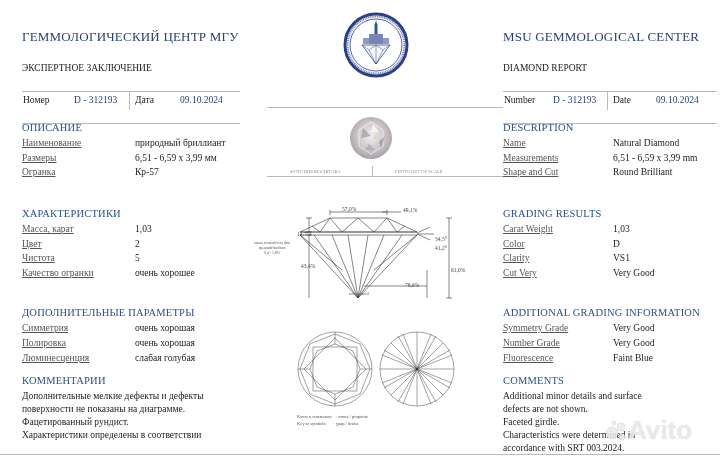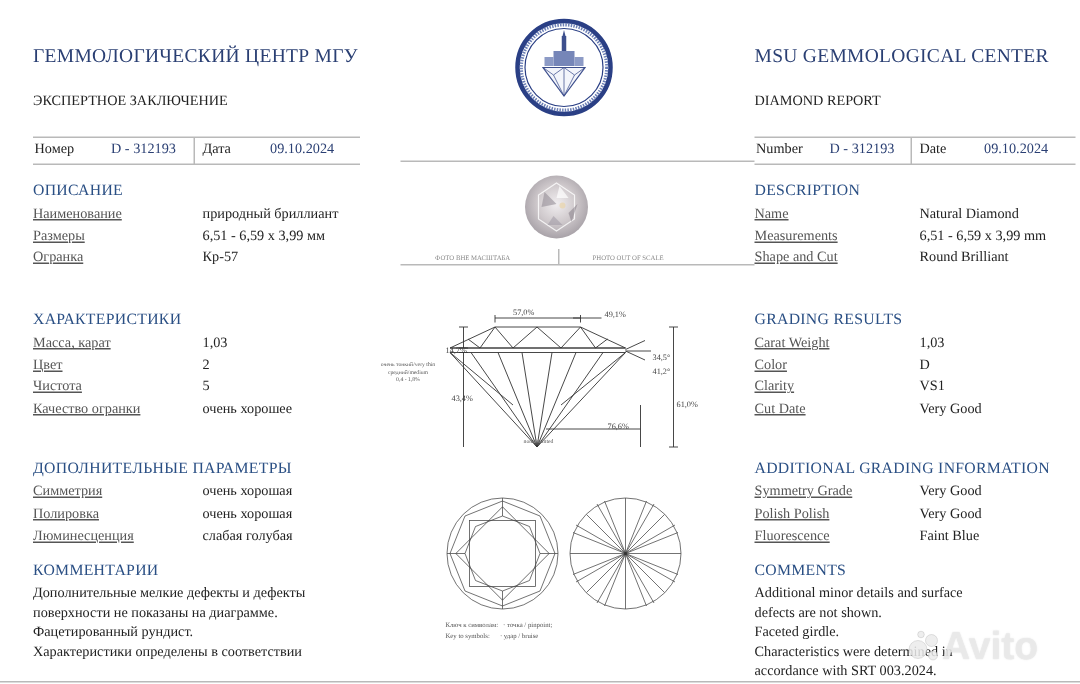--- a/index.html
+++ b/index.html
@@ -7,21 +7,21 @@
   body { font-family: "Liberation Serif", "DejaVu Serif", serif; color: #222; position: relative; }
 
   .col { position: absolute; top: 0; }
   .col-left { left: 22px; width: 240px; }
   .col-right { left: 503px; width: 217px; }
   .col-center { left: 262px; width: 241px; height: 456px; }
 
   .org-title { position: absolute; font-size: 13px; color: #2a3f73; letter-spacing: 0.2px; white-space: nowrap; }
   .report-title { position: absolute; font-size: 9.5px; color: #222; white-space: nowrap; }
 
-  .id-row { position: absolute; height: 19px; border-top: 1px solid #b9b9b9; border-bottom: 1px solid #b9b9b9; font-size: 9.5px; display: flex; align-items: center; }
+  .id-row { position: absolute; height: 33px; border-top: 1px solid #b9b9b9; border-bottom: 1px solid #b9b9b9; font-size: 9.5px; display: flex; align-items: center; }
   .id-row .cell { position: absolute; top: 3px; white-space: nowrap; }
   .id-row .sep { position: absolute; top: 0; width: 1px; height: 18px; background: #b9b9b9; }
   .blue { color: #2a3f73; }
 
   .section-head { position: absolute; font-size: 10.5px; color: #2a4f84; white-space: nowrap; letter-spacing: 0.2px; }
   .kv { position: absolute; font-size: 9.5px; white-space: nowrap; }
   .kv .k { position: absolute; left: 0; color: #555; text-decoration: underline; }
   .kv .v { position: absolute; color: #222; }
 
   .comment-line { position: absolute; font-size: 9.5px; color: #222; white-space: nowrap; }
@@ -281,31 +281,31 @@
     </div>
   <div class="kv" style="left:0; top:239px;">
       <span class="k">Color</span>
       <span class="v" style="left:110px;">D</span>
     </div>
   <div class="kv" style="left:0; top:253px;">
       <span class="k">Clarity</span>
       <span class="v" style="left:110px;">VS1</span>
     </div>
   <div class="kv" style="left:0; top:268px;">
-      <span class="k">Cut Date</span>
+      <span class="k">Cut Very</span>
       <span class="v" style="left:110px;">Very Good</span>
     </div>
 
   <div class="section-head" style="left:0; top:307px;">ADDITIONAL GRADING INFORMATION</div>
   <div class="kv" style="left:0; top:323px;">
       <span class="k">Symmetry Grade</span>
       <span class="v" style="left:110px;">Very Good</span>
     </div>
   <div class="kv" style="left:0; top:338px;">
-      <span class="k">Polish Polish</span>
+      <span class="k">Number Grade</span>
       <span class="v" style="left:110px;">Very Good</span>
     </div>
   <div class="kv" style="left:0; top:353px;">
       <span class="k">Fluorescence</span>
       <span class="v" style="left:110px;">Faint Blue</span>
     </div>
 
   <div class="section-head" style="left:0; top:375px;">COMMENTS</div>
   <div class="comment-line" style="left:0; top:391px;">Additional minor details and surface</div>
   <div class="comment-line" style="left:0; top:404px;">defects are not shown.</div>

